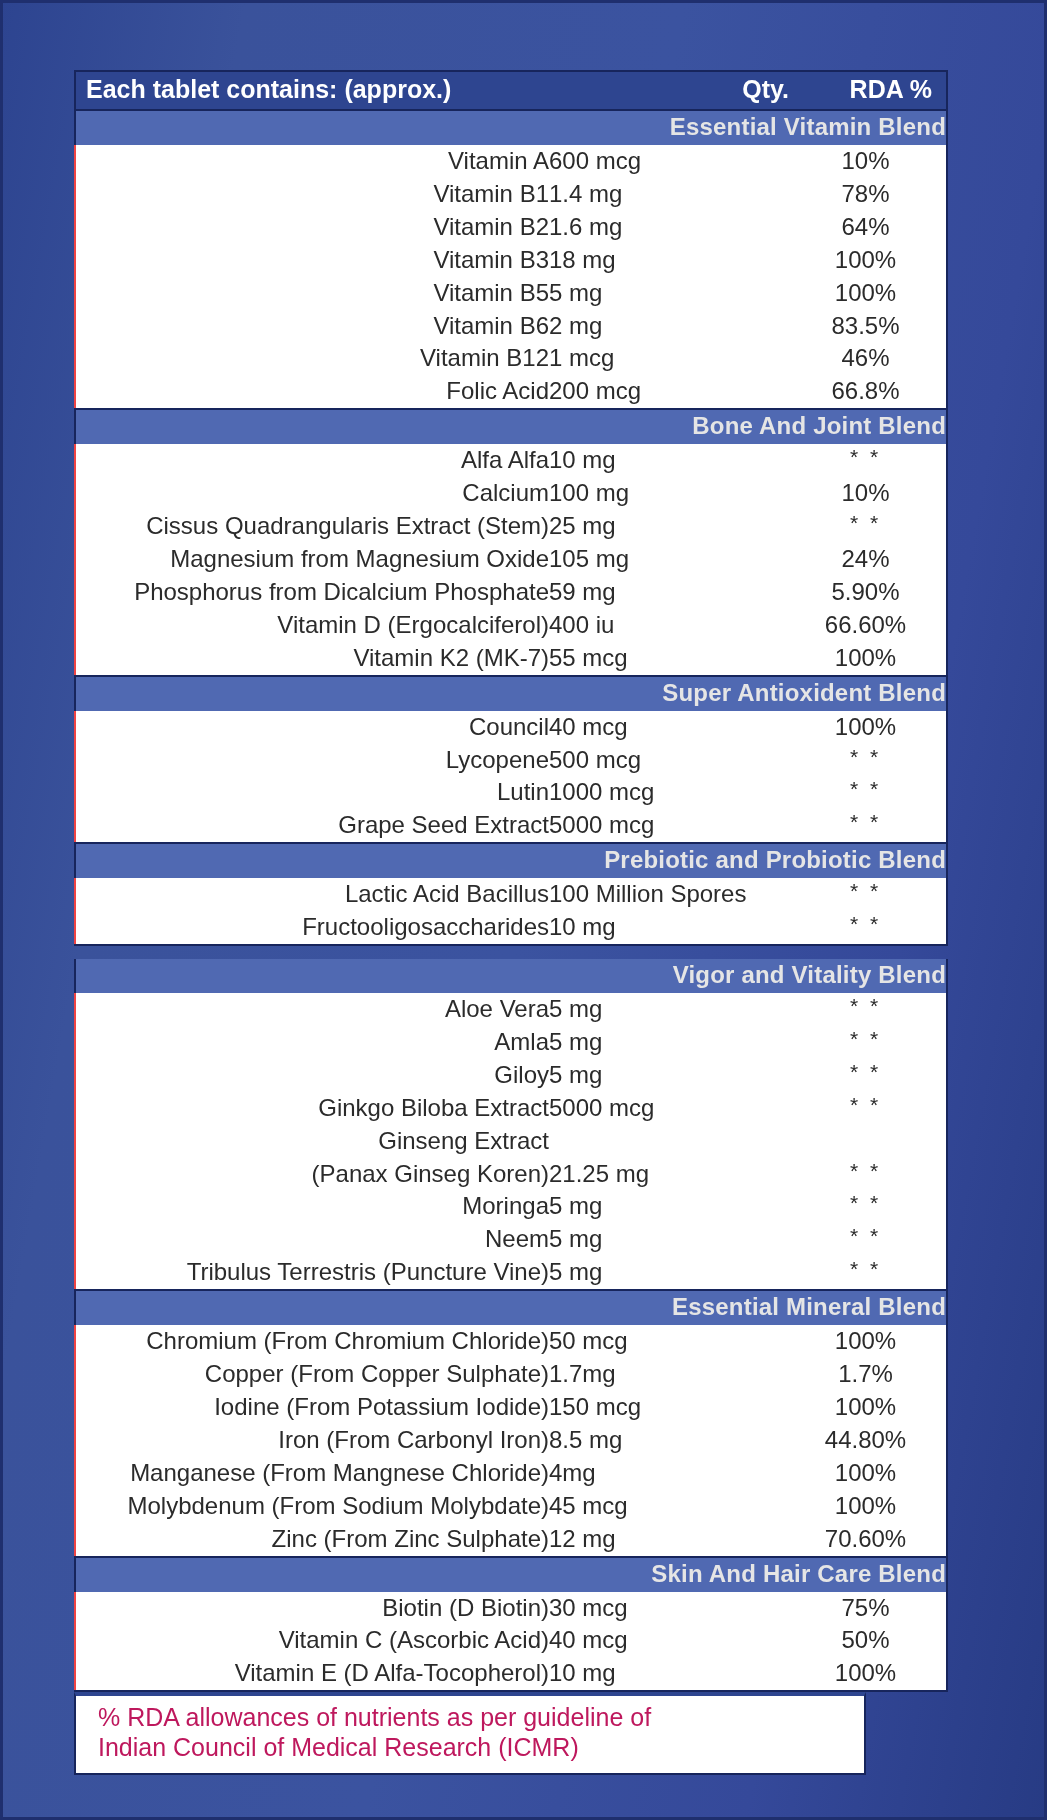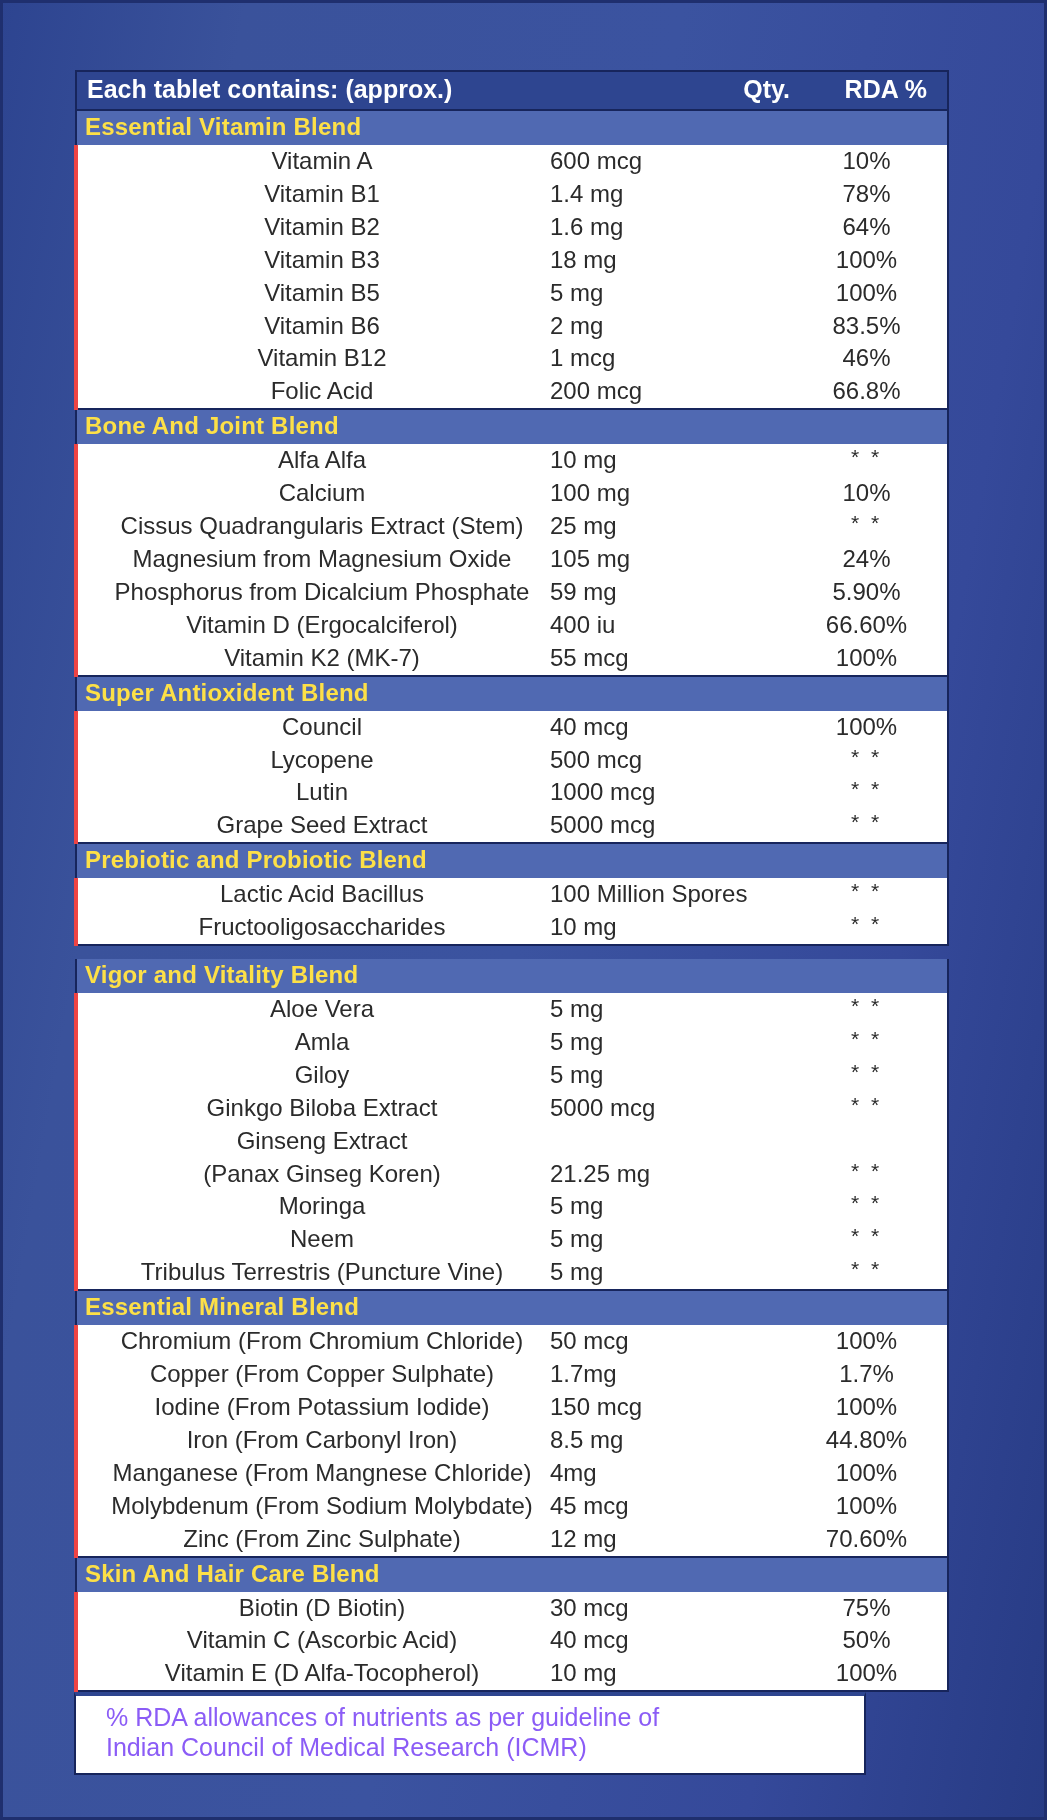--- a/index.html
+++ b/index.html
@@ -48,50 +48,50 @@
     font-weight: bold;
     font-size: 25px;
     padding: 5px 10px 7px 10px;
     line-height: 1.0;
     border-top: 2px solid #17255c;
     border-bottom: 2px solid #17255c;
     white-space: nowrap;
   }
   tr.head-row td.h-name  { text-align: left; border-left: 2px solid #17255c; }
   tr.head-row td.h-qty   { text-align: right; }
-  tr.head-row td.h-rda   { text-align: right; border-right: 2px solid #17255c; padding-right: 20px;}
+  tr.head-row td.h-rda   { text-align: right; border-right: 2px solid #17255c; padding-right: 14px;}
 
   
   tr.section-row td {
     background: #5069b2;
-    color: #fde047;
+    color: #e5e5e5;
     font-weight: bold;
     font-size: 24px;
-    text-align: left;
+    text-align: right;
     padding: 4px 0 6px 8px;
     line-height: 1.0;
     border-left: 2px solid #17255c;
     border-right: 2px solid #17255c;
     letter-spacing: .2px;
   }
 
   
   tr.item-row td {
     background: #ffffff;
     color: #2b2b2b;
     font-size: 24px;
     line-height: 1.08;
     padding: 3px 0 4px 0;
     vertical-align: bottom;
     white-space: nowrap;
   }
   tr.item-row td.c-name {
-    text-align: center;
+    text-align: right;
     padding-left: 16px;
-    border-left: 4px solid #ef4444;
+    border-left: 2px solid #ef4444;
   }
   tr.item-row td.c-qty {
     padding-right: 4px;
   }
   tr.item-row td.c-rda {
     text-align: center;
     padding-right: 14px;
     border-right: 2px solid #17255c;
   }
   td.c-rda.stars {
@@ -114,24 +114,23 @@
 
   
   .footnote {
     margin-top: 0;
     background: #ffffff;
     border: 2px solid #17255c;
     border-top: 4px solid #2e4590;
     padding: 7px 16px 11px 22px;
   }
   .footnote p {
-    color: #8b5cf6;
+    color: #be185d;
     font-size: 25px;
     line-height: 1.18;
-    margin-left: 8px;
   }
 
   col.col-name { width: 474px; }
   col.col-qty  { width: 250px; }
   col.col-rda  { width: 148px; }
 </style>
 </head>
 <body>
 
 <div class="canvas-frame"></div>

